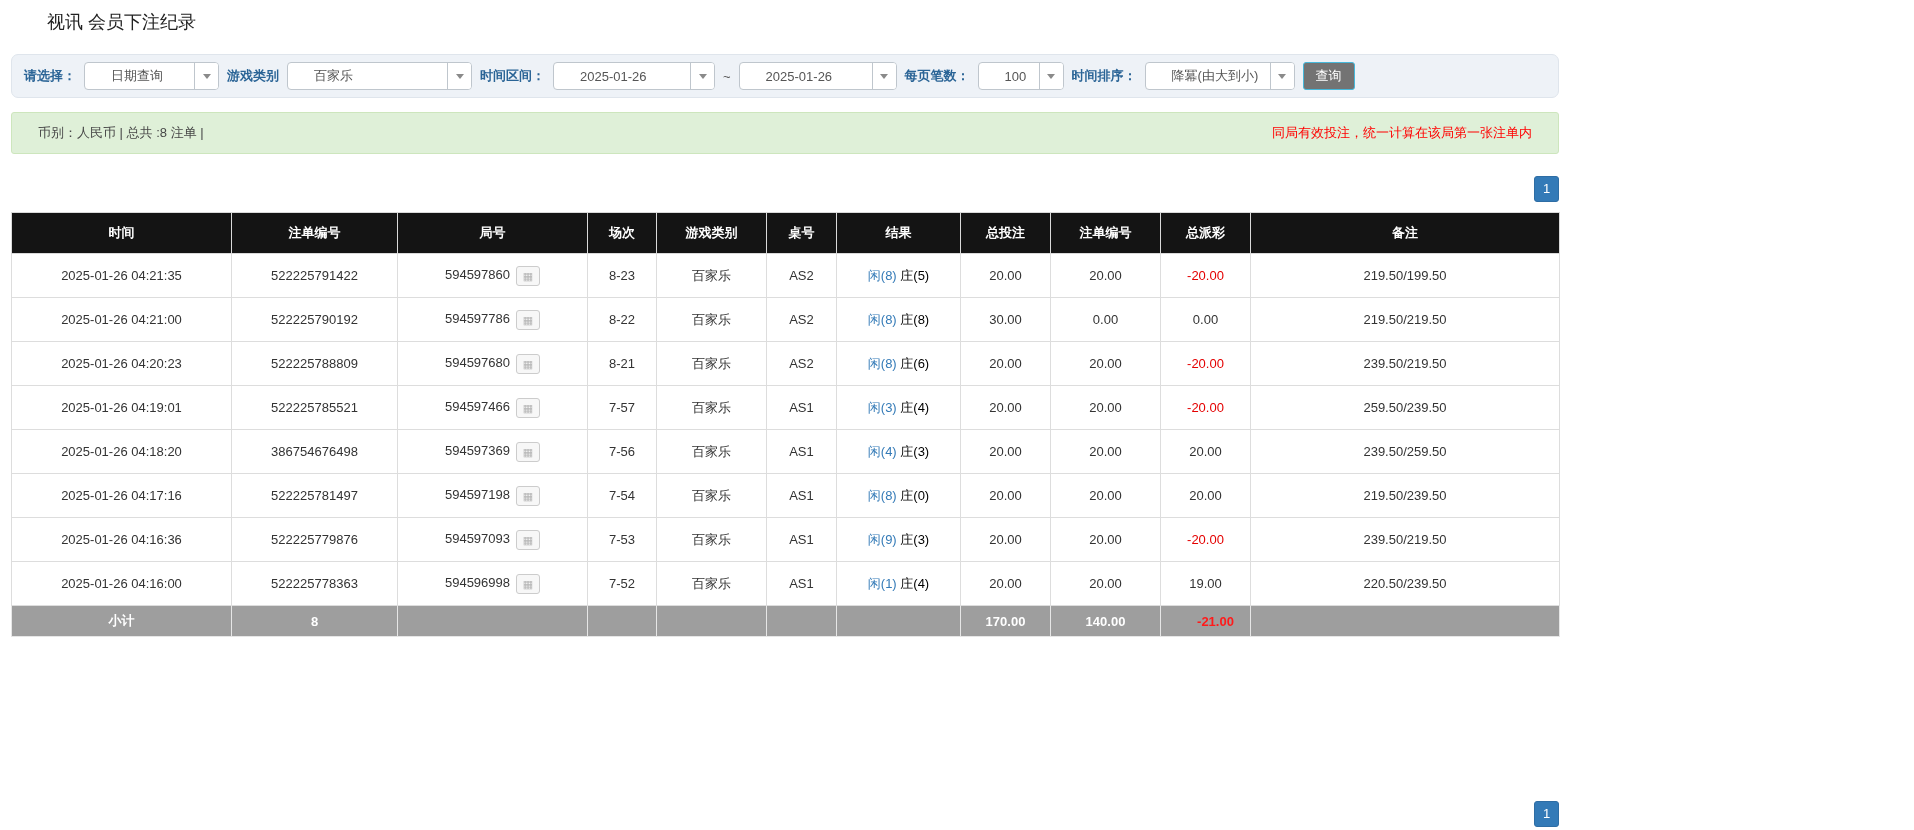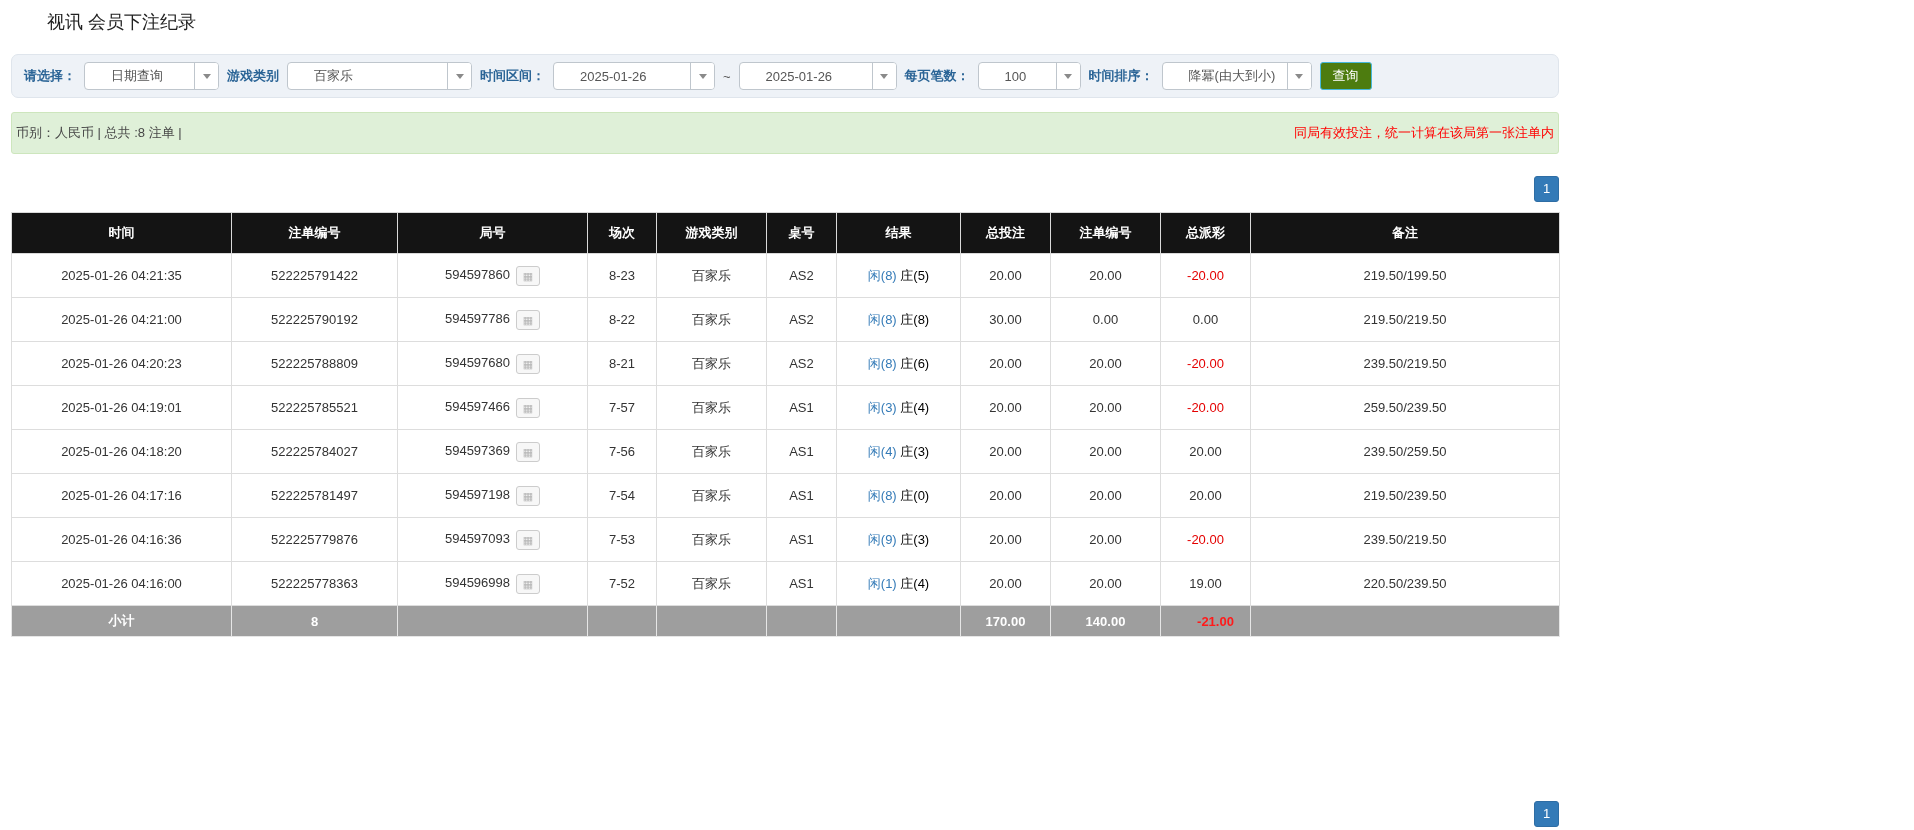--- a/index.html
+++ b/index.html
@@ -29,33 +29,33 @@
   .combo-text { flex: 1; display: flex; align-items: center; padding: 0 26px; color: #555; white-space: nowrap; overflow: hidden; }
   .combo-btn {
     width: 24px; border-left: 1px solid #bfc6cd; background: #fff;
     display: flex; align-items: center; justify-content: center;
   }
   .caret { width: 0; height: 0; border-left: 4px solid transparent; border-right: 4px solid transparent; border-top: 5px solid #8a8a8a; }
   .w-qtype { width: 135px; }
   .w-game  { width: 185px; }
   .w-date1 { width: 162px; }
   .w-date2 { width: 158px; }
-  .w-size  { width: 103px; }
+  .w-size  { width: 86px; }
   .w-sort  { width: 150px; }
   .tilde { color: #555; }
   .btn-search {
-    background: #4d7c0f; border: 1px solid #46b8da; color: #fff;
+    background: #737373; border: 1px solid #46b8da; color: #fff;
     border-radius: 3px; height: 28px; padding: 0 12px; font-size: 13px; cursor: pointer;
   }
 
   
   .summary-bar {
     background: #dff0d8; border: 1px solid #cde6bd; border-radius: 3px;
     height: 42px; display: flex; align-items: center; justify-content: space-between;
-    padding: 0 4px; margin-bottom: 22px;
+    padding: 0 26px; margin-bottom: 22px;
   }
   .summary-left { color: #474747; }
   .summary-right { color: #f00; }
 
   
   .pager { text-align: right; margin-bottom: 10px; }
   .page-btn {
     display: inline-block; background: #337ab7; border: 1px solid #2e6da4; color: #fff;
     min-width: 25px; height: 26px; line-height: 24px; text-align: center;
     border-radius: 3px; font-size: 13px; cursor: pointer;
@@ -254,21 +254,21 @@
       <span class="res-player">闲(3)</span>
       <span class="res-banker">庄(4)</span>
     </td>
     <td class="blue-link">20.00</td>
     <td>20.00</td>
     <td class="auto-neg neg">-20.00</td>
     <td>259.50/239.50</td>
   </tr>
         <tr>
     <td>2025-01-26 04:18:20</td>
-    <td>522225784027</td>
+    <td>386754676498</td>
     <td>
       <span>594597369</span><button class="card-btn"><span class="card-icon">▦</span></button>
     </td>
     <td>7-56</td>
     <td>百家乐</td>
     <td>AS1</td>
     <td>
       <span class="res-player">闲(4)</span>
       <span class="res-banker">庄(3)</span>
     </td>

